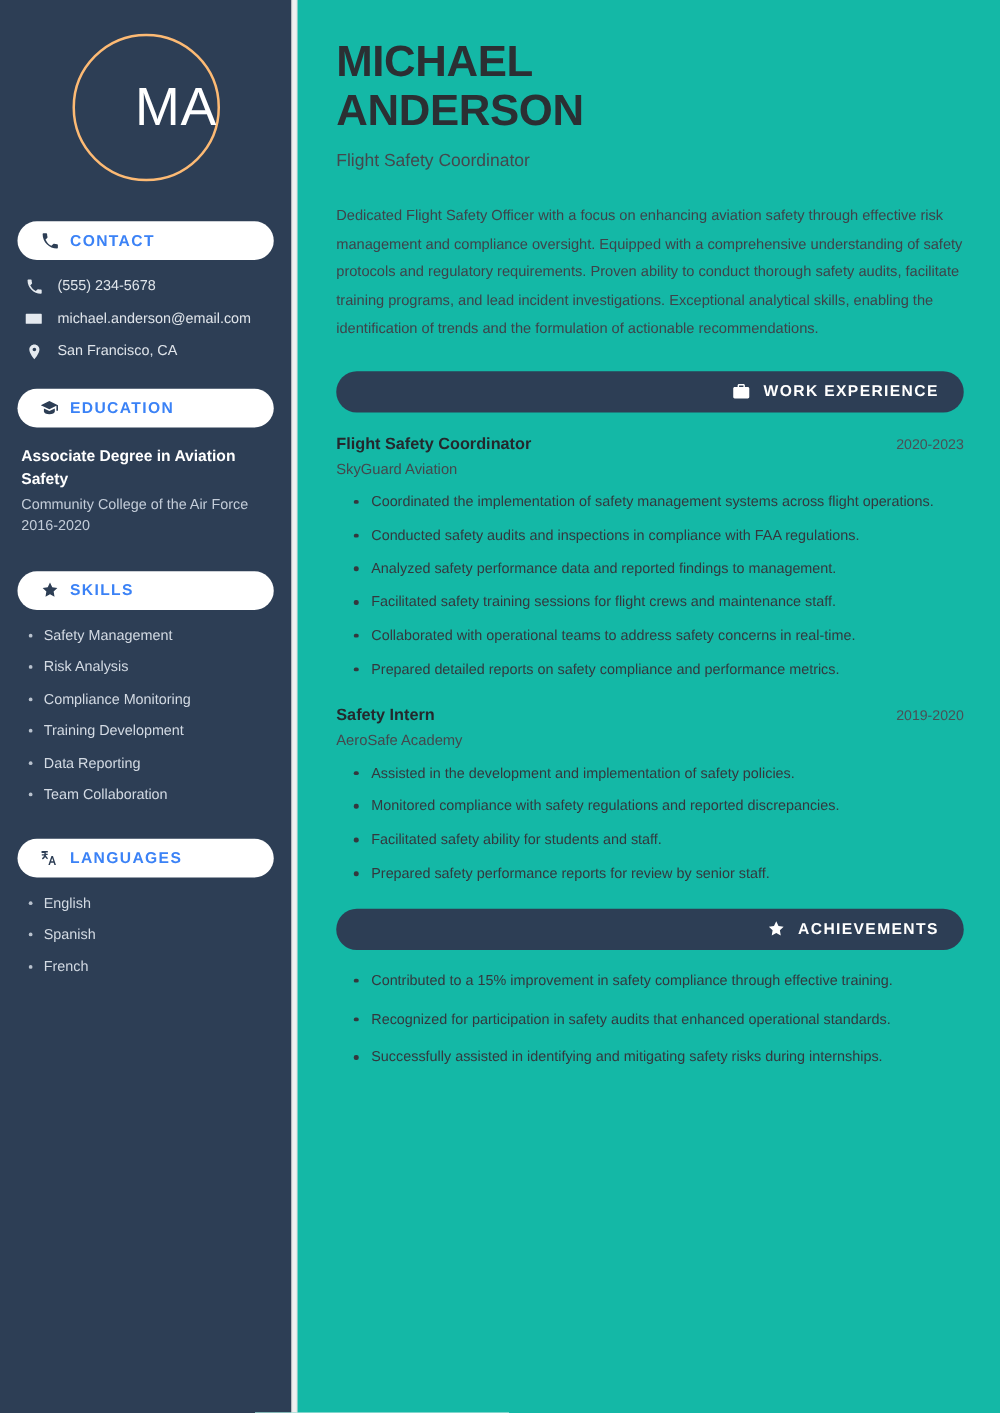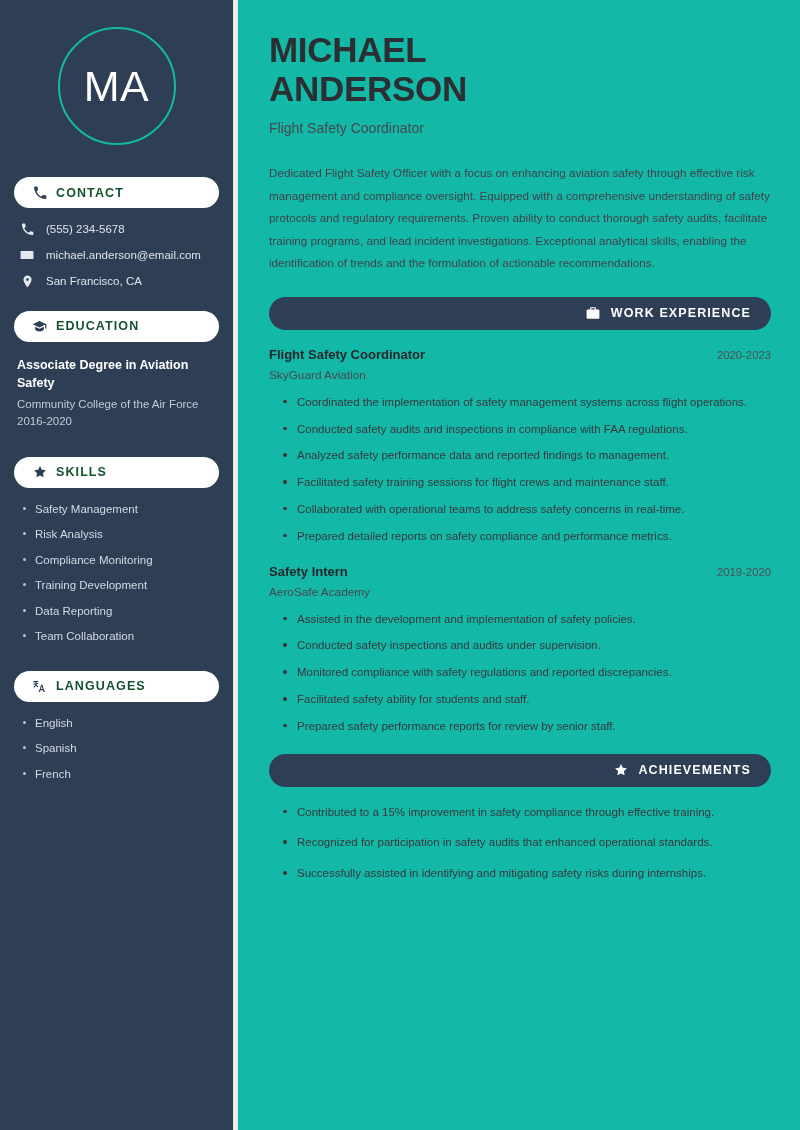--- a/index.html
+++ b/index.html
@@ -41,24 +41,24 @@
   .avatar-wrap {
     display: flex;
     justify-content: center;
     padding-top: 27px;
     padding-bottom: 30px;
   }
   .avatar {
     width: 118px;
     height: 118px;
     border-radius: 50%;
-    border: 2px solid #14b8a6;
-    display: flex;
-    align-items: center;
-    justify-content: center;
+    border: 2px solid #fdba74;
+    display: flex;
+    align-items: center;
+    justify-content: flex-end;
   }
   .avatar-initials {
     color: #ffffff;
     font-size: 43px;
     font-weight: 400;
     letter-spacing: 0.5px;
     line-height: 1;
   }
 
   .pill {
@@ -75,21 +75,21 @@
     width: 15px;
     height: 15px;
     margin-right: 9px;
     display: flex;
     align-items: center;
     justify-content: center;
     flex: 0 0 15px;
   }
   .pill .pill-icon svg { display: block; }
   .pill-label {
-    color: #14532d;
+    color: #3b82f6;
     font-size: 12.5px;
     font-weight: bold;
     letter-spacing: 1.1px;
   }
 
   .contact-list { margin-bottom: 22px; }
   .contact-row {
     display: flex;
     align-items: center;
     margin-bottom: 11px;
@@ -394,21 +394,20 @@
     </div>
 
     <div class="job">
       <div class="job-head">
         <span class="job-role">Safety Intern</span>
         <span class="job-dates">2019-2020</span>
       </div>
       <div class="job-company">AeroSafe Academy</div>
       <ul class="main-list tight">
         <li>Assisted in the development and implementation of safety policies.</li>
-        <li>Conducted safety inspections and audits under supervision.</li>
         <li>Monitored compliance with safety regulations and reported discrepancies.</li>
         <li>Facilitated safety ability for students and staff.</li>
         <li>Prepared safety performance reports for review by senior staff.</li>
       </ul>
     </div>
 
     <div class="section-bar">
       <span class="bar-icon">
         <svg width="14" height="14" viewBox="0 0 24 24" fill="#ffffff">
             <path d="M12 1.8l3.1 6.4 7 1-5.1 4.9 1.2 7-6.2-3.3-6.2 3.3 1.2-7L1.9 9.2l7-1L12 1.8z"></path>

